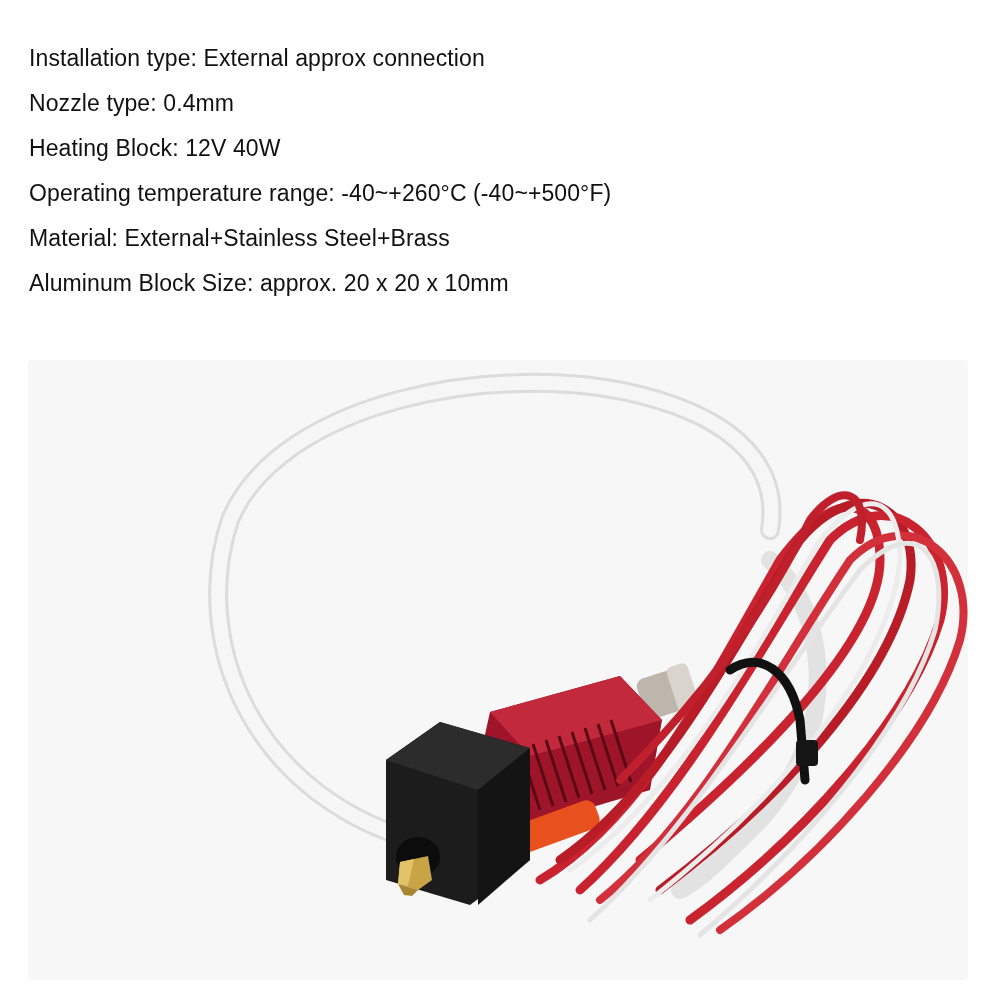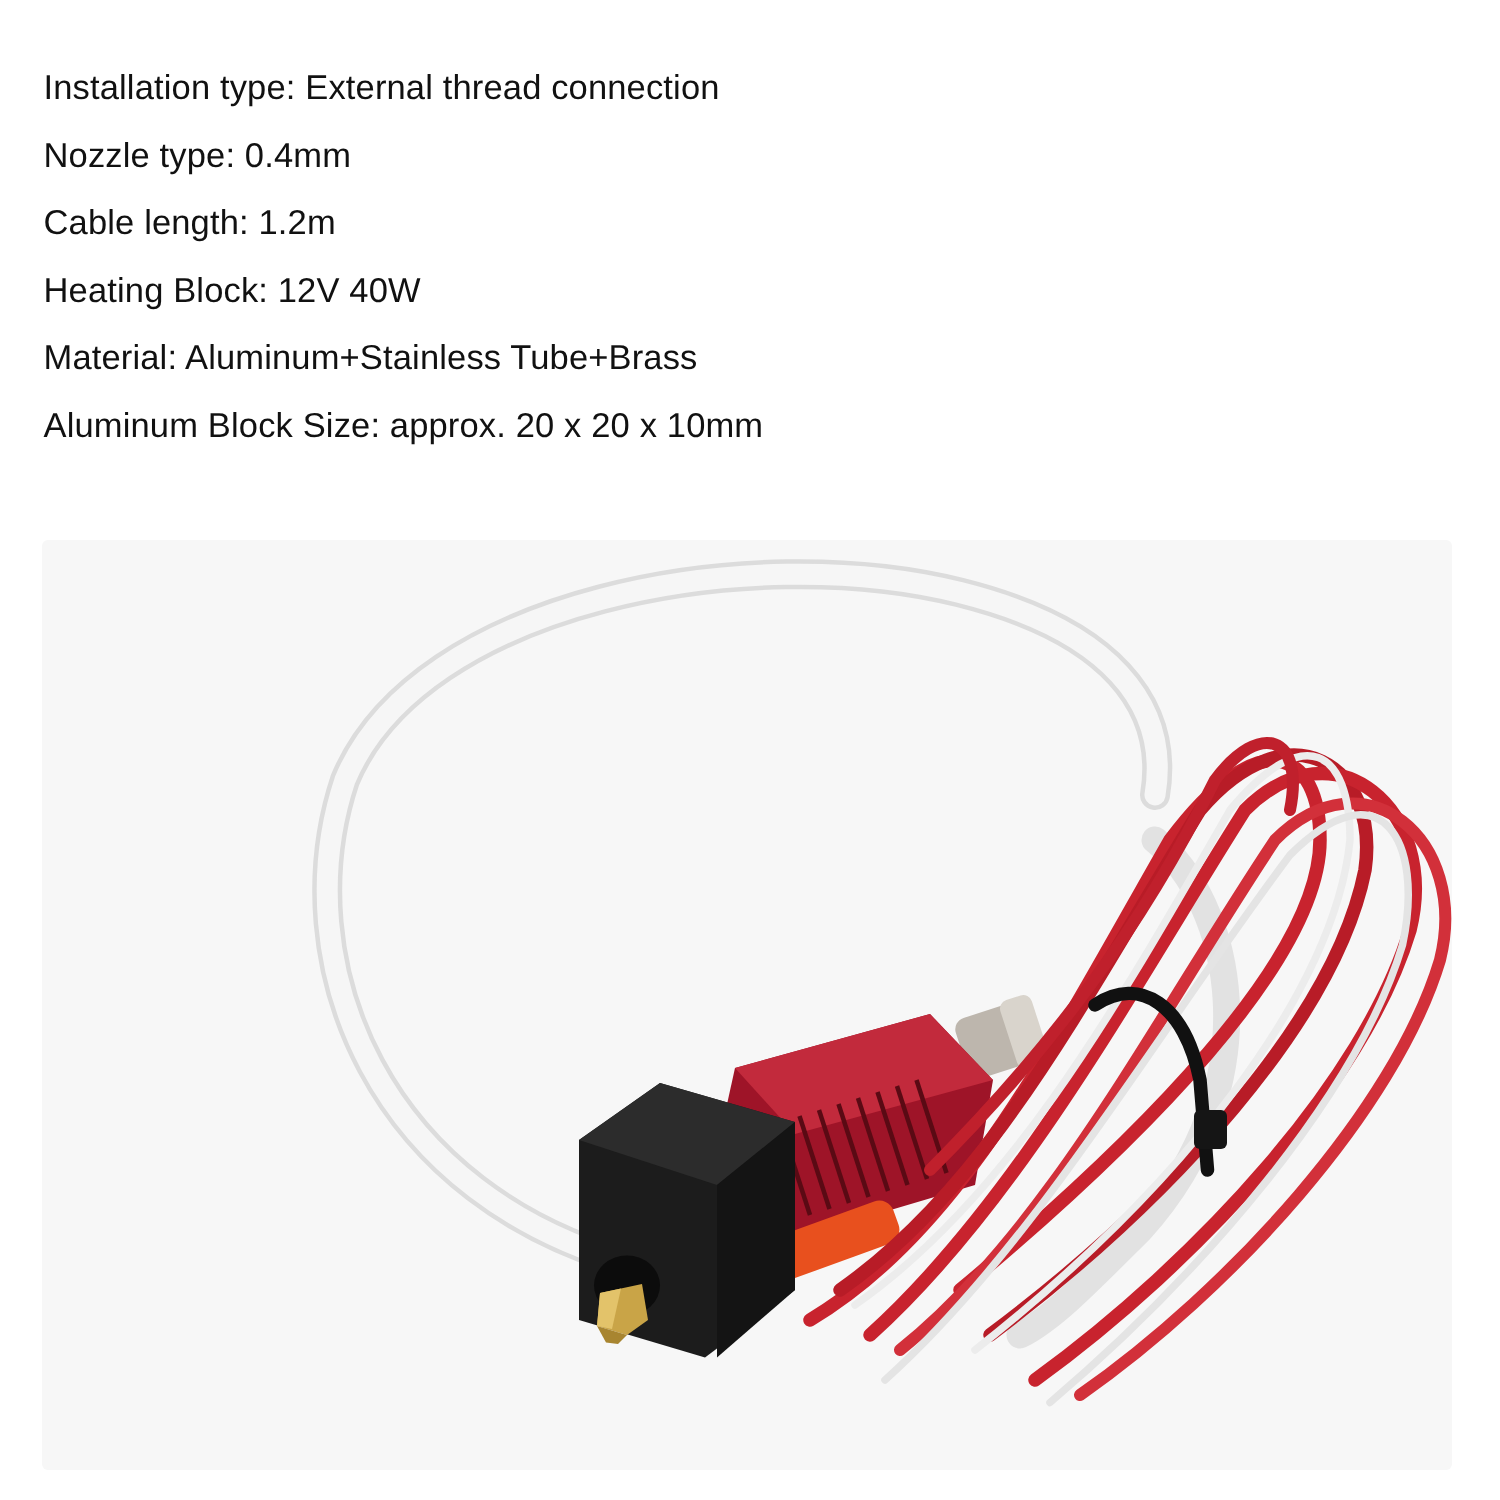--- a/index.html
+++ b/index.html
@@ -21,25 +21,25 @@
       letter-spacing: 0.1px; white-space: nowrap;
     }
     .photo { position: absolute; left: 0; top: 0; width: 1000px; height: 1000px; }
   </style>
 </head>
 <body>
 
 <div class="bg-soft"></div>
 
 <ul class="specs">
-  <li>Installation type: External thread connection</li>
+  <li>Installation type: External approx connection</li>
   <li>Nozzle type: 0.4mm</li>
-  <li>Cable length: 1.2m</li>
   <li>Heating Block: 12V 40W</li>
-  <li>Material: Aluminum+Stainless Tube+Brass</li>
+  <li>Operating temperature range: -40~+260°C (-40~+500°F)</li>
+  <li>Material: External+Stainless Steel+Brass</li>
   <li>Aluminum Block Size: approx. 20 x 20 x 10mm</li>
 </ul>
 
 <svg class="photo" viewBox="0 0 1000 1000">
 
   <g>
     <path d="M 430 845 C 250 800, 190 640, 230 520 C 280 400, 500 360, 640 395 C 740 420, 780 470, 770 530" fill="none" stroke="#dcdcdc" stroke-width="20" stroke-linecap="round"></path>
     <path d="M 430 845 C 250 800, 190 640, 230 520 C 280 400, 500 360, 640 395 C 740 420, 780 470, 770 530" fill="none" stroke="#f6f6f6" stroke-width="14" stroke-linecap="round"></path>
     <path d="M 770 560 C 820 600, 850 720, 760 820 C 720 860, 700 880, 680 890" fill="none" stroke="#e2e2e2" stroke-width="18" stroke-linecap="round"></path>
   </g>

